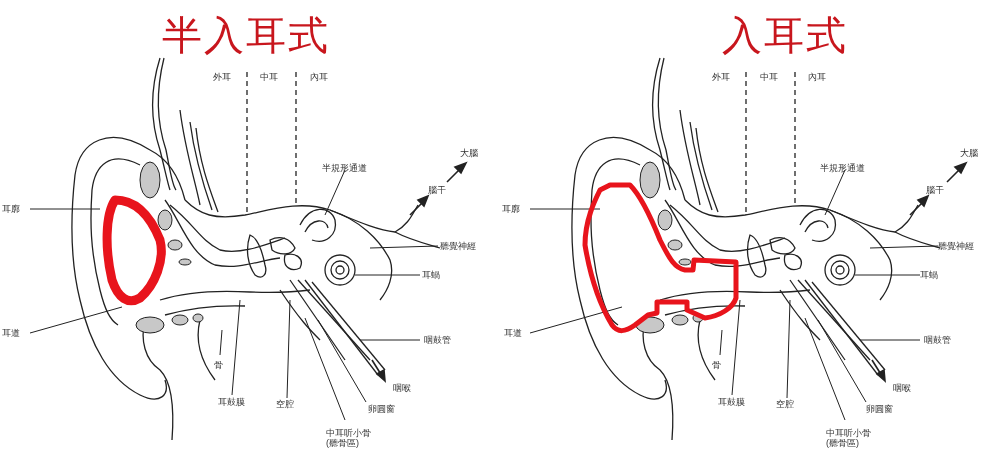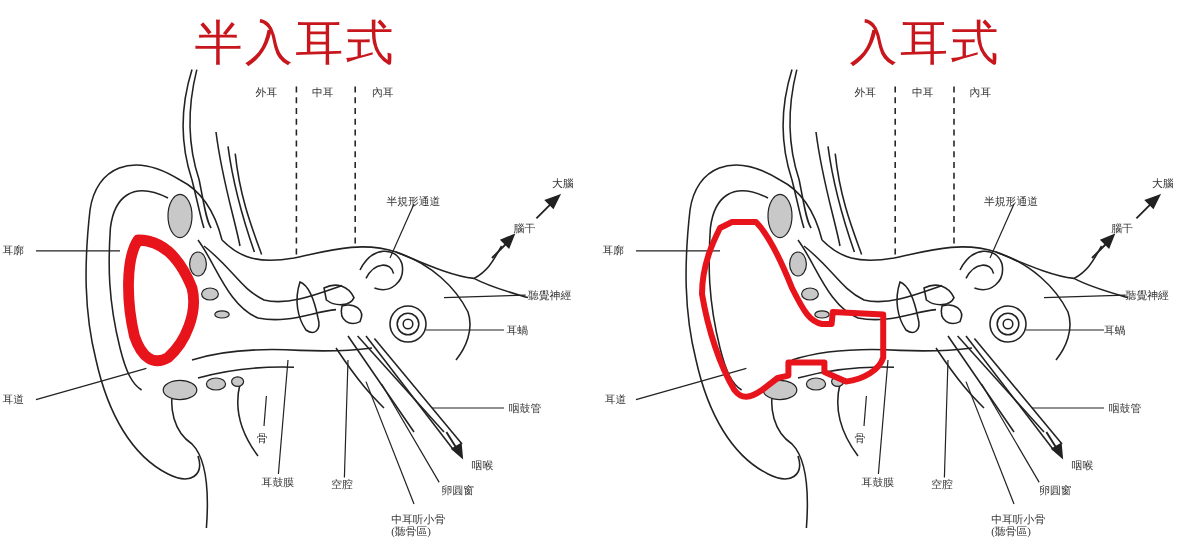--- a/index.html
+++ b/index.html
@@ -2,23 +2,23 @@
 <html><head>
 <meta charset="utf-8">
 <style>
   html,body{margin:0;padding:0;background:#fff;}
   body{width:1000px;height:454px;overflow:hidden;position:relative;font-family:"DejaVu Sans",sans-serif;}
   .panel{position:absolute;top:0;width:500px;height:405px;}
   .panel.left{left:0;}
   .panel.right{left:500px;}
   .title{position:absolute;top:8px;font-size:40px;color:#c8161d;font-family:"DejaVu Sans",sans-serif;letter-spacing:2px;white-space:nowrap;}
   .panel.left .title{left:162px;}
-  .panel.right .title{left:208px;text-align:center;}
+  .panel.right .title{left:222px;text-align:center;}
   svg.ear{position:absolute;left:0;top:0;}
-  .lbl{position:absolute;font-size:9px;color:#333;white-space:nowrap;font-family:Liberation Serif, serif;line-height:10px;}
+  .lbl{position:absolute;font-size:9px;color:#333;white-space:nowrap;font-family:Liberation Sans, sans-serif;line-height:10px;}
   .lbl.c{}
 </style>
 </head>
 <body>
 
 <div class="panel left">
   <div class="title">半入耳式</div>
   <svg class="ear" width="500" height="454" viewBox="0 0 500 454">
     <g fill="none" stroke="#222" stroke-width="1.3">
 

